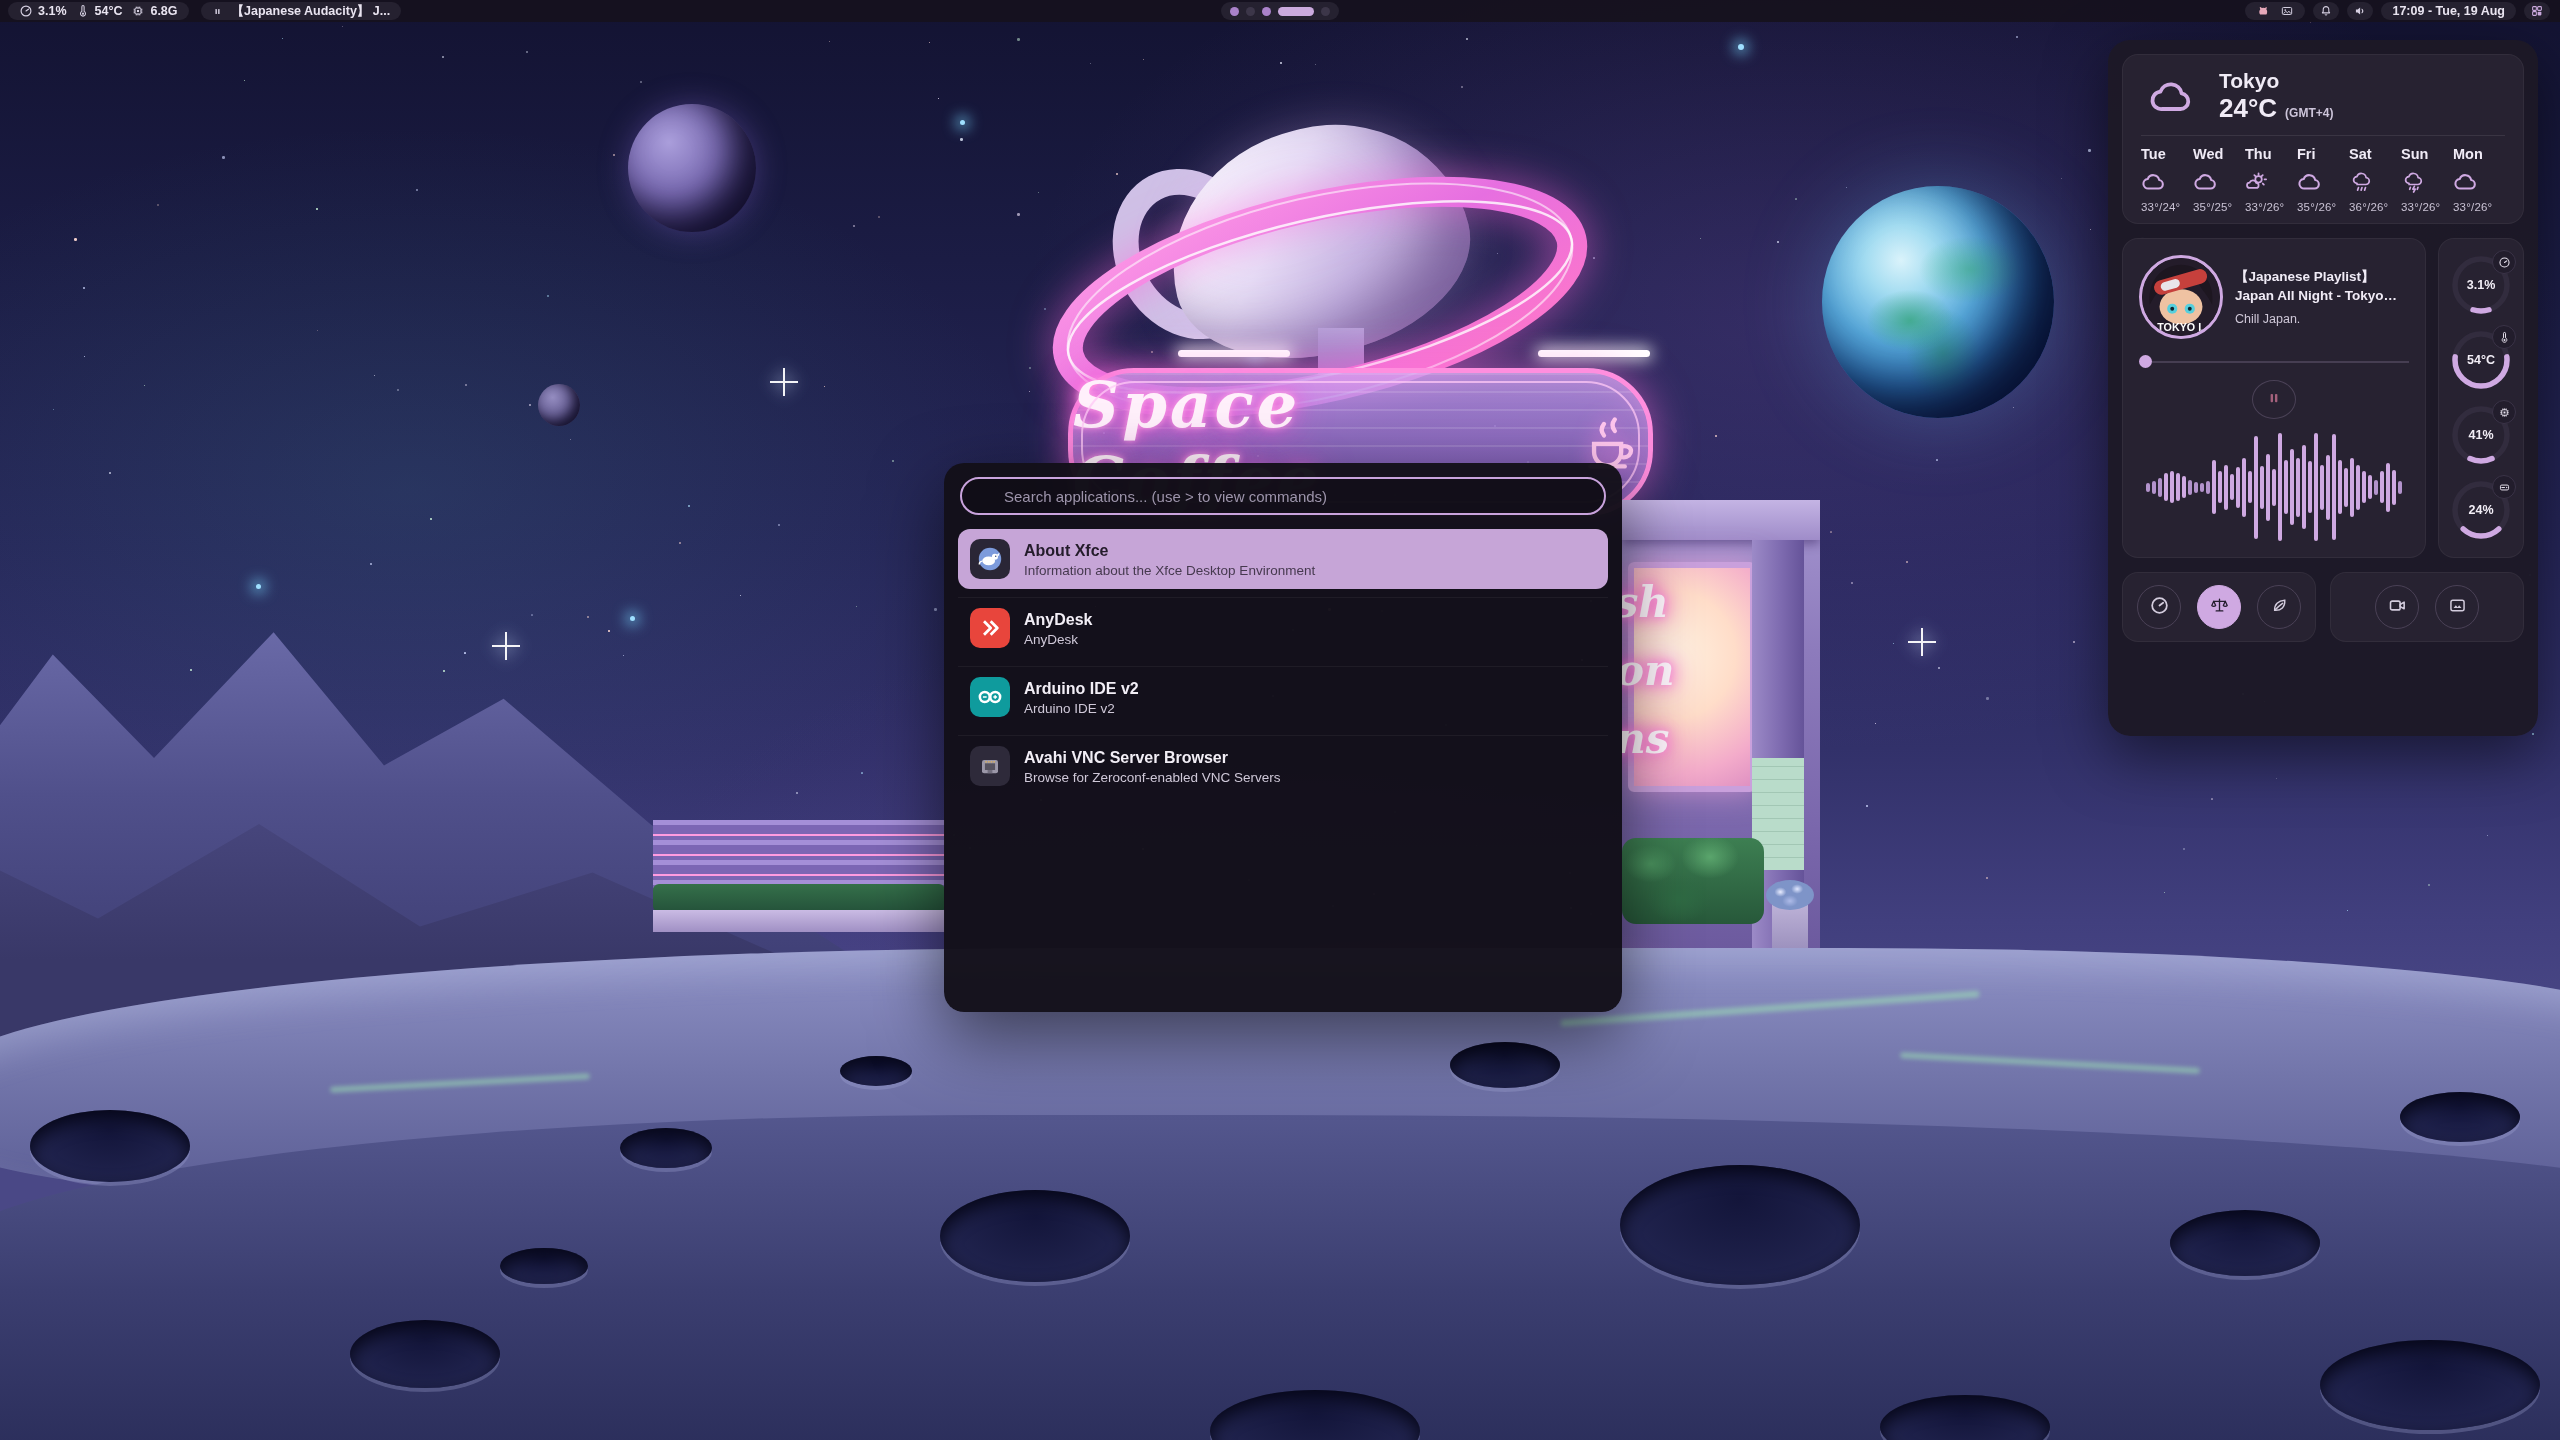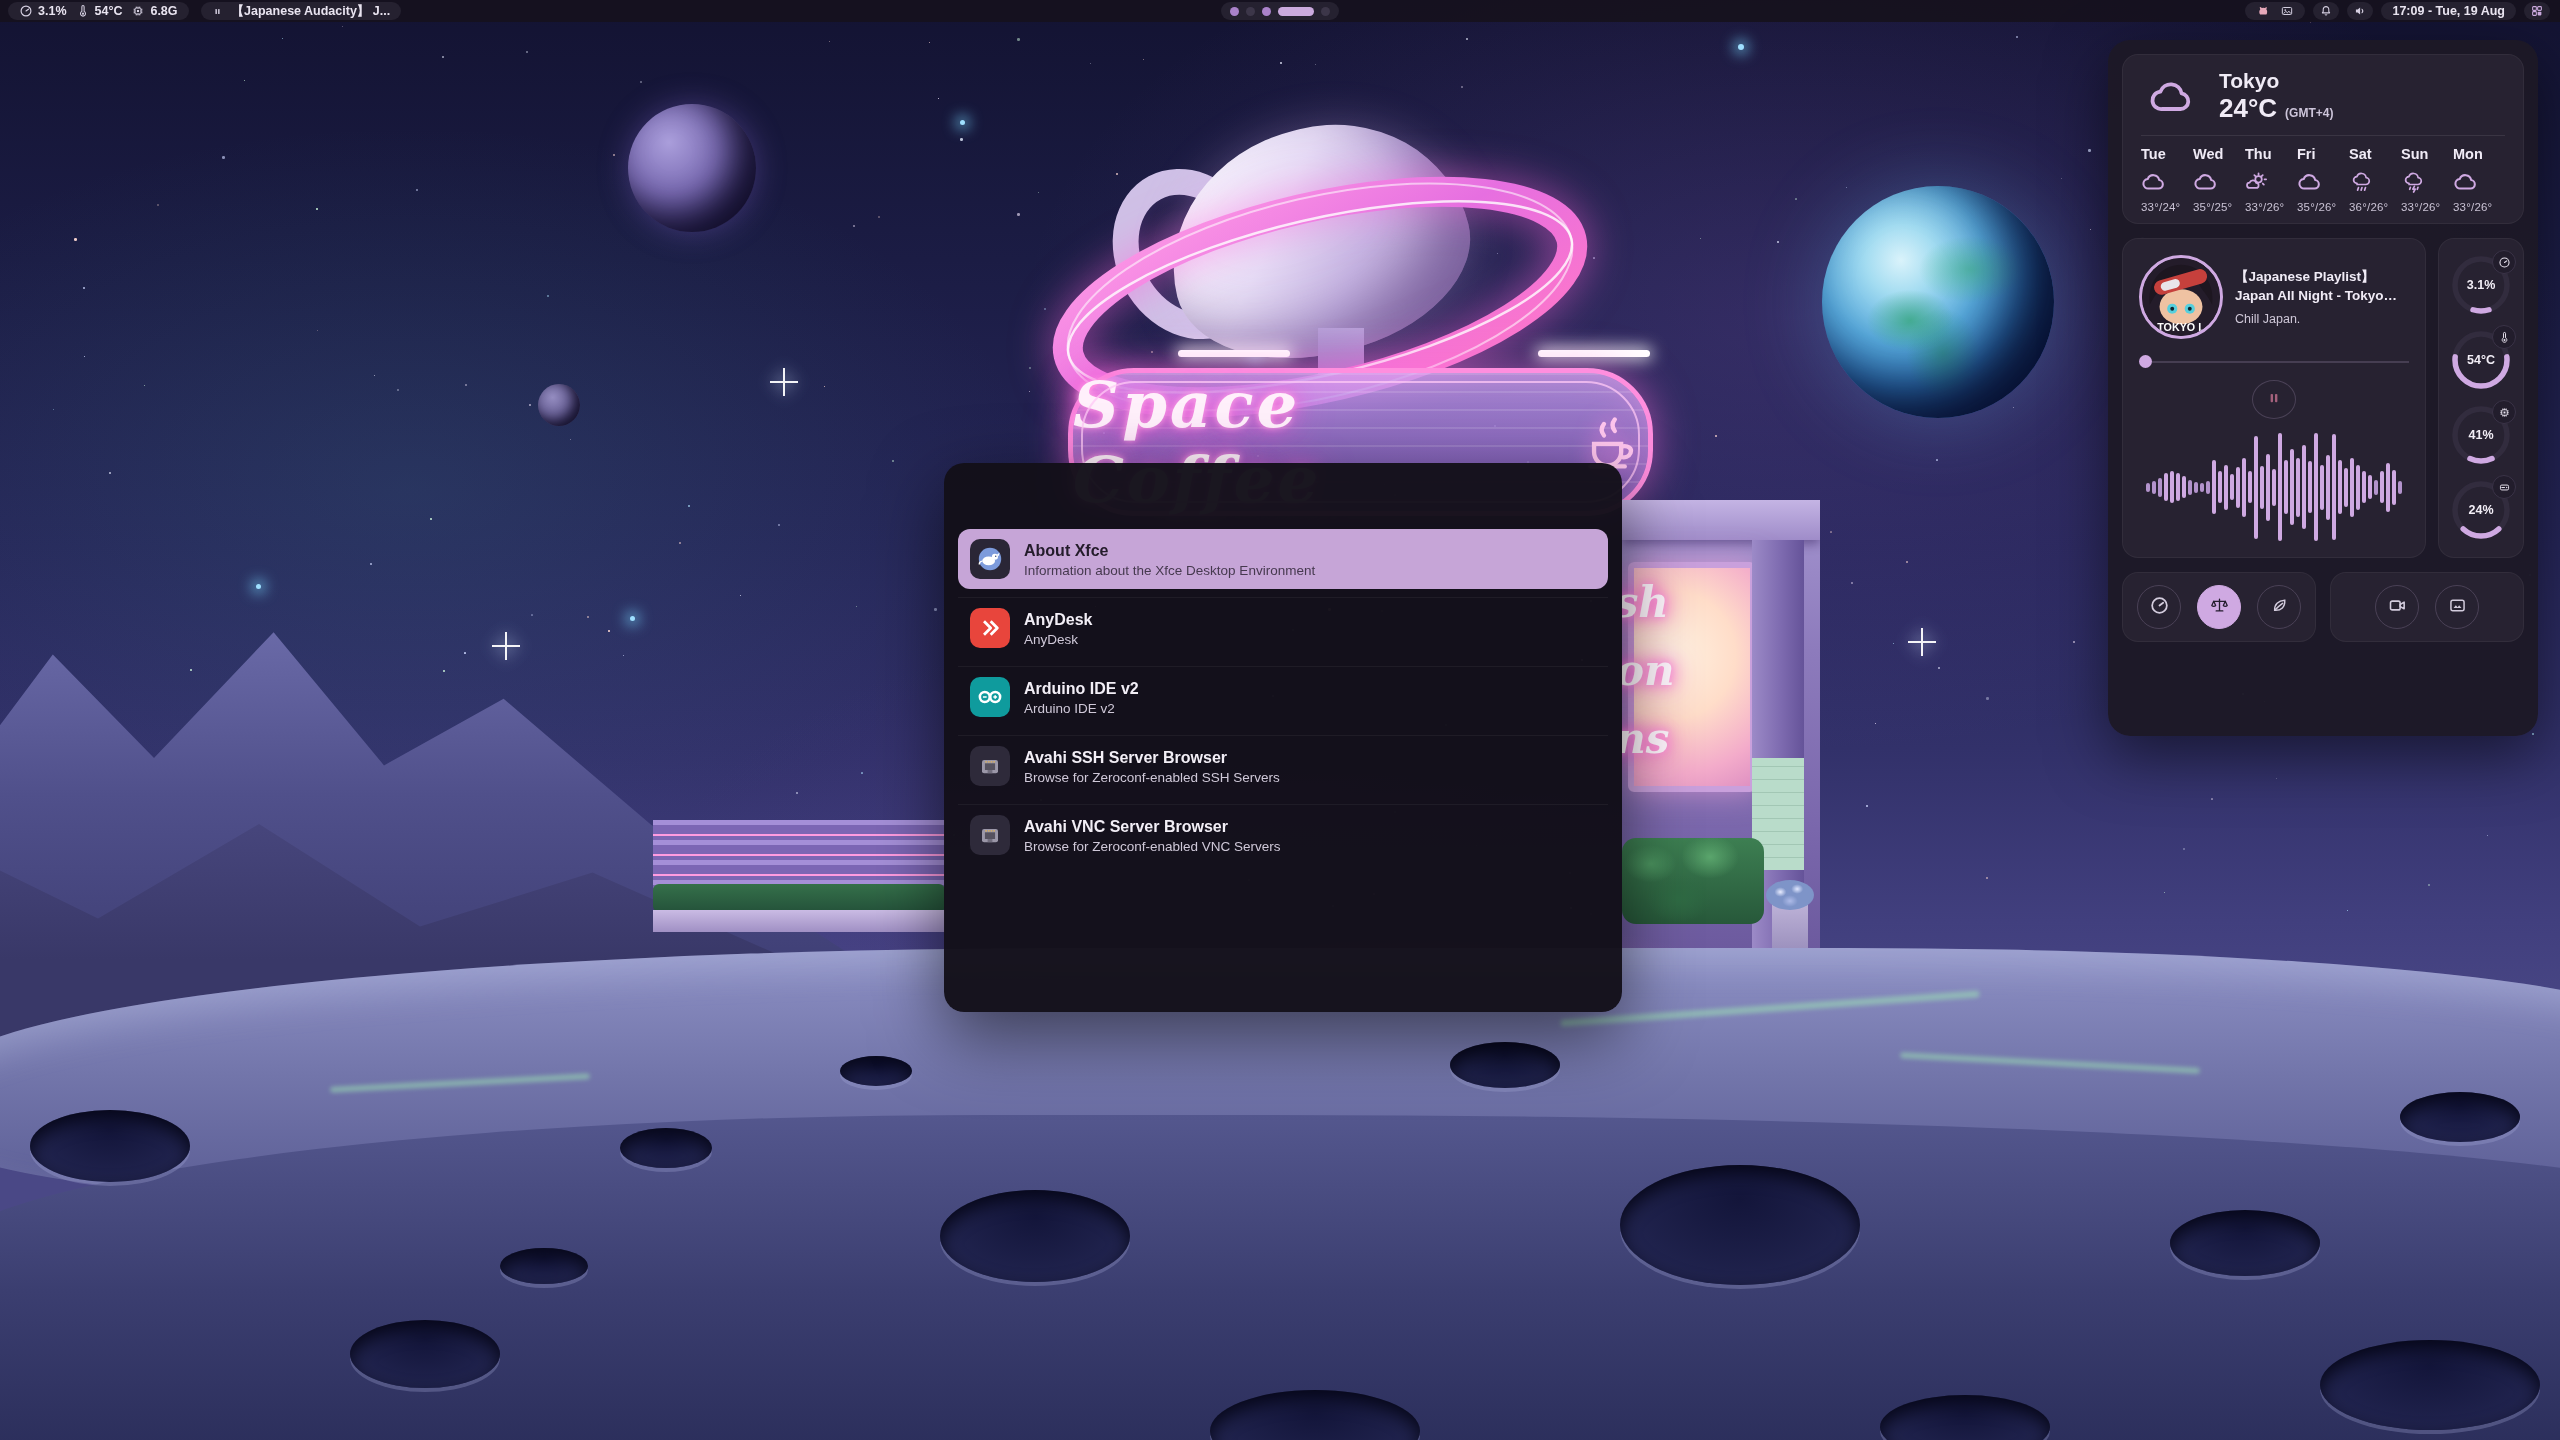--- a/index.html
+++ b/index.html
@@ -511,20 +511,24 @@
         <div class="crater" style="left:2400px;top:1092px;width:120px;height:50px;"></div>
         <div class="crater" style="left:840px;top:1056px;width:72px;height:30px;"></div>
         <div class="crater" style="left:1880px;top:1395px;width:170px;height:64px;"></div>
         <div class="crater" style="left:500px;top:1248px;width:88px;height:36px;"></div>
         <div class="crater" style="left:2320px;top:1340px;width:220px;height:90px;"></div>
       </div>
     <div class="vignette"></div>
   </div>
 
   <div class="launcher">
+    <div class="searchbar">
+      <span class="picon"></span>
+      <input type="text" value="" placeholder="Search applications... (use &gt; to view commands)" style="">
+    </div>
     <div class="applist" id="appList">
         <div class="app-row selected">
           <div class="app-icon ai-xfce">
             <svg viewBox="0 0 24 24">
               <circle cx="12" cy="12" r="8.4" fill="#7d9bdc"></circle>
               <ellipse cx="11" cy="13.4" rx="4.8" ry="3.3" fill="#fff"></ellipse>
               <circle cx="15.7" cy="10.3" r="2.3" fill="#fff"></circle>
               <path d="M17.1 9l2.1-1.9-.6 2.7z" fill="#fff"></path>
               <path d="M6.3 13.6c-1.7.2-2.5 1.3-2.2 2.5" stroke="#fff" stroke-width="1.1" fill="none"></path>
               <circle cx="16.3" cy="9.9" r="0.55" fill="#35406b"></circle>
@@ -551,34 +555,20 @@
           <div class="app-icon ai-arduino">
             <svg viewBox="0 0 24 24" fill="none" stroke="#fff" stroke-width="1.9">
               <circle cx="8.1" cy="12" r="3.7"></circle>
               <circle cx="15.9" cy="12" r="3.7"></circle>
               <path d="M6.7 12h2.8M14.5 12h2.8M15.9 10.6v2.8" stroke-width="1.2"></path>
             </svg>
           </div>
           <div>
             <div class="app-title">Arduino IDE v2</div>
             <div class="app-desc">Arduino IDE v2</div>
-          </div>
-        </div>
-        <div class="app-row sep">
-          <div class="app-icon ai-avahi">
-            <svg viewBox="0 0 24 24">
-              <rect x="6" y="7.5" width="12" height="10" rx="1.6" fill="#9b97a8"></rect>
-              <rect x="8.2" y="10" width="7.6" height="5" fill="#56525f"></rect>
-              <path d="M8.5 8.9h1.2M10.5 8.9h1.2M12.5 8.9h1.2M14.5 8.9h1.2" stroke="#e3b455" stroke-width="1"></path>
-              <rect x="10.2" y="15" width="3.6" height="2.4" fill="#726e7e"></rect>
-            </svg>
-          </div>
-          <div>
-            <div class="app-title">Avahi SSH Server Browser</div>
-            <div class="app-desc">Browse for Zeroconf-enabled SSH Servers</div>
           </div>
         </div>
         <div class="app-row sep">
           <div class="app-icon ai-avahi">
             <svg viewBox="0 0 24 24">
               <rect x="6" y="7.5" width="12" height="10" rx="1.6" fill="#9b97a8"></rect>
               <rect x="8.2" y="10" width="7.6" height="5" fill="#56525f"></rect>
               <path d="M8.5 8.9h1.2M10.5 8.9h1.2M12.5 8.9h1.2M14.5 8.9h1.2" stroke="#e3b455" stroke-width="1"></path>
               <rect x="10.2" y="15" width="3.6" height="2.4" fill="#726e7e"></rect>
             </svg>

